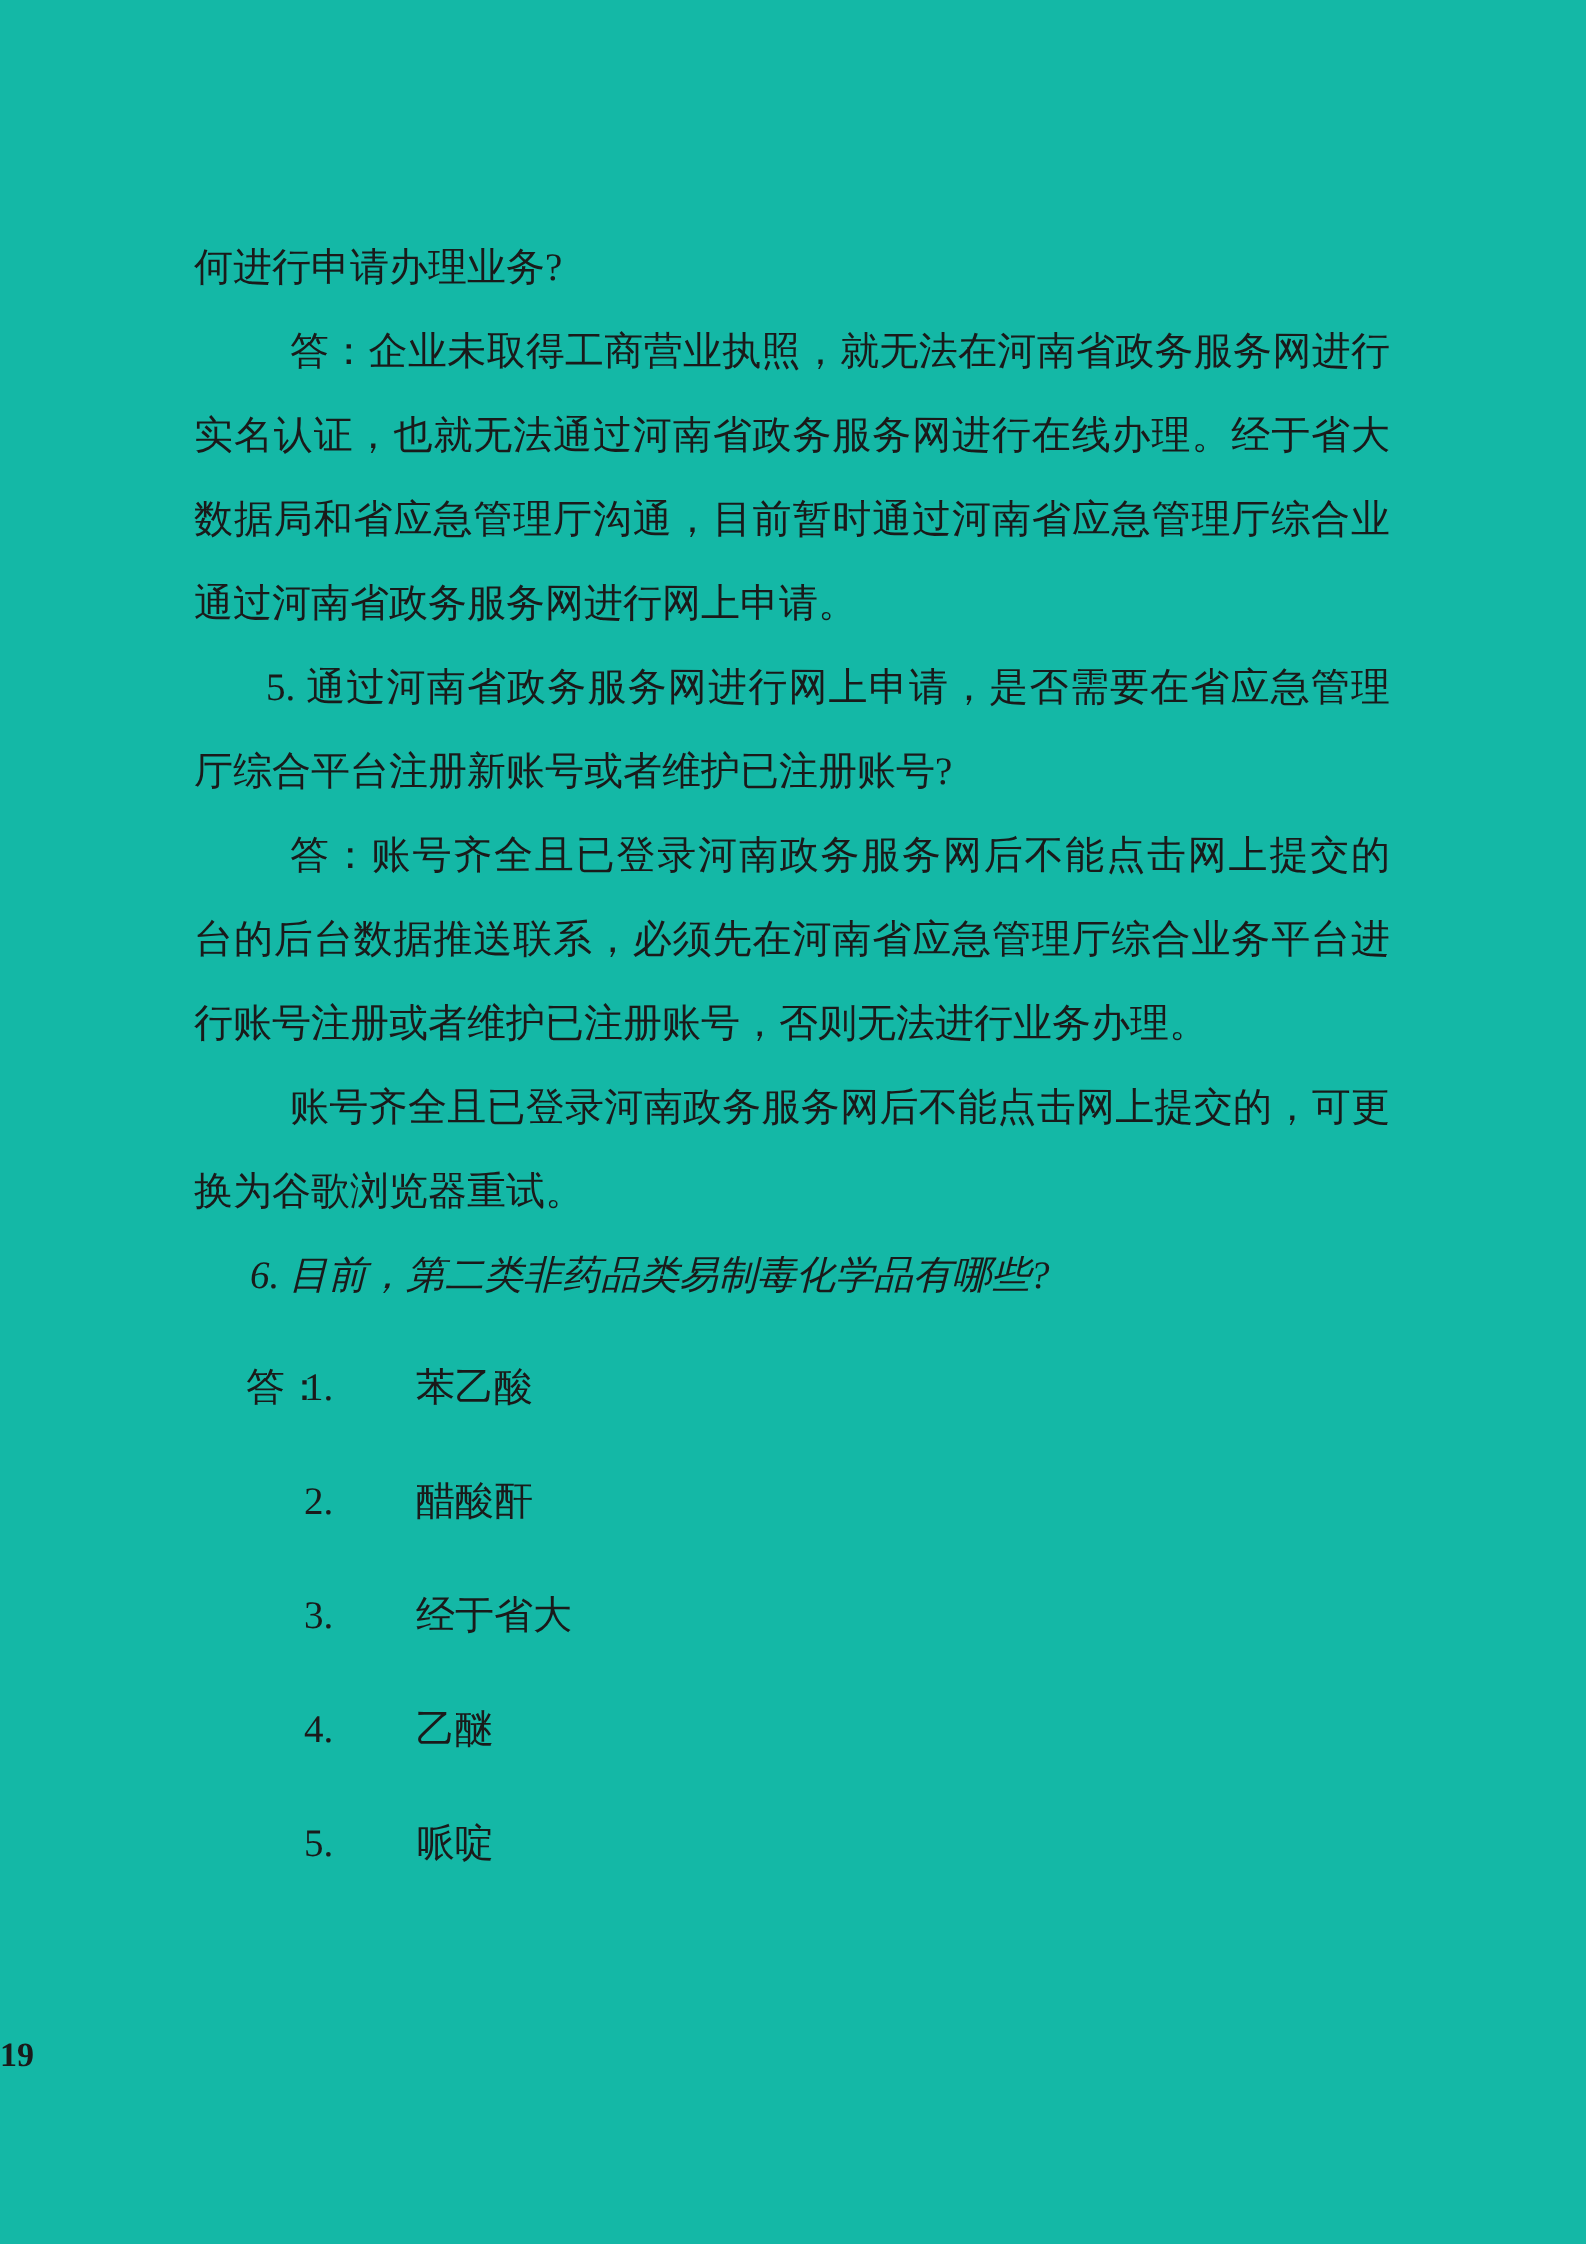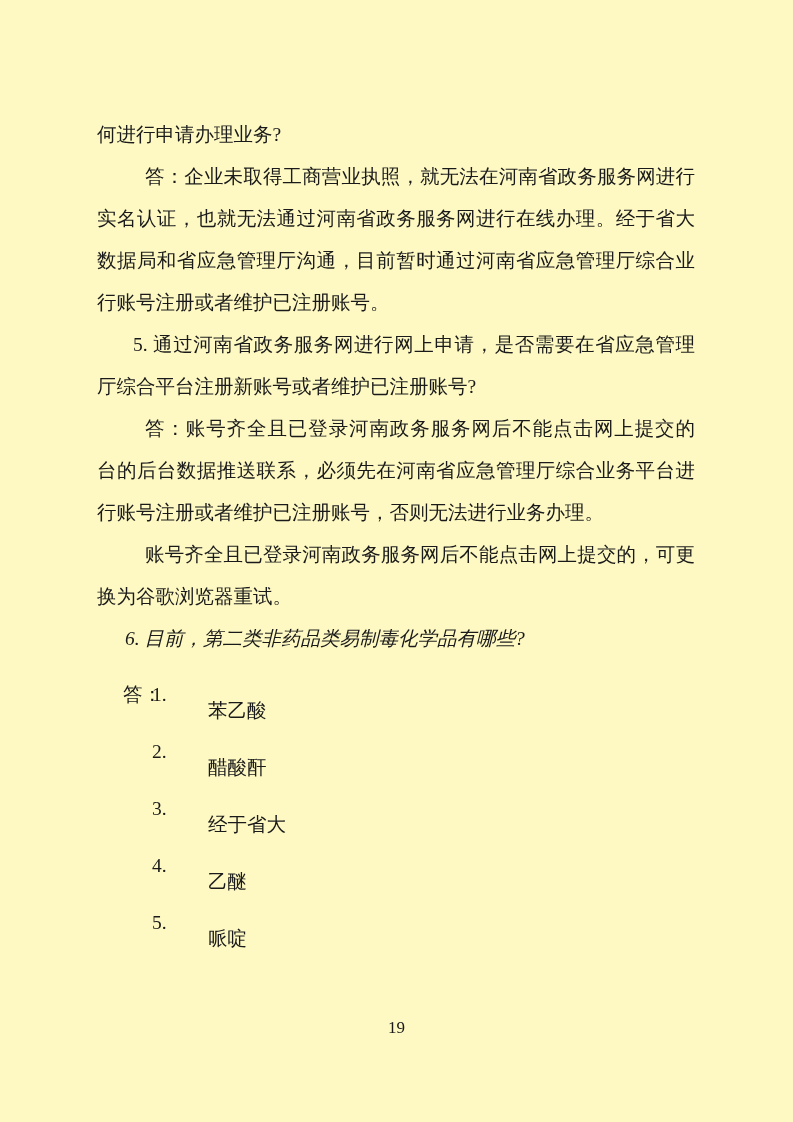--- a/index.html
+++ b/index.html
@@ -4,21 +4,21 @@
 <style>
   html, body {
     margin: 0;
     padding: 0;
     background: #ffffff;
   }
   .page {
     position: relative;
     width: 793px;
     height: 1122px;
-    background: #fef9c3;
+    background: #14b8a6;
     overflow: hidden;
     font-family: "Liberation Serif", "DejaVu Serif", serif;
     color: #1a1a1a;
   }
   .content {
     position: absolute;
     left: 97px;
     top: 114px;
     width: 598px;
   }
@@ -52,44 +52,44 @@
     top: 0;
   }
   .item-number {
     position: absolute;
     left: 55px;
     top: 0;
   }
   .chem-name {
     position: absolute;
     left: 111px;
-    top: 16px;
+    top: 0;
   }
   .page-number {
     position: absolute;
     top: 1016px;
     left: 0;
     width: 100%;
-    text-align: center;
     font-size: 17px;
     line-height: 24px;
     color: #1a1a1a;
+    font-weight: bold;
   }
 </style>
 </head>
 <body>
 
 <div class="page">
   <div class="content">
 
     <div class="line">何进行申请办理业务?</div>
     <div class="line ind48 stretch">答：企业未取得工商营业执照，就无法在河南省政务服务网进行</div>
     <div class="line stretch">实名认证，也就无法通过河南省政务服务网进行在线办理。经于省大</div>
     <div class="line stretch">数据局和省应急管理厅沟通，目前暂时通过河南省应急管理厅综合业</div>
-    <div class="line">行账号注册或者维护已注册账号。</div>
+    <div class="line">通过河南省政务服务网进行网上申请。</div>
     <div class="line ind36 stretch">5. 通过河南省政务服务网进行网上申请，是否需要在省应急管理</div>
     <div class="line">厅综合平台注册新账号或者维护已注册账号?</div>
     <div class="line ind48 stretch">答：账号齐全且已登录河南政务服务网后不能点击网上提交的</div>
     <div class="line stretch">台的后台数据推送联系，必须先在河南省应急管理厅综合业务平台进</div>
     <div class="line">行账号注册或者维护已注册账号，否则无法进行业务办理。</div>
     <div class="line ind48 stretch">账号齐全且已登录河南政务服务网后不能点击网上提交的，可更</div>
     <div class="line">换为谷歌浏览器重试。</div>
     <div class="line ind28">6. 目前，第二类非药品类易制毒化学品有哪些?</div>
 
     <div class="chem-list">

